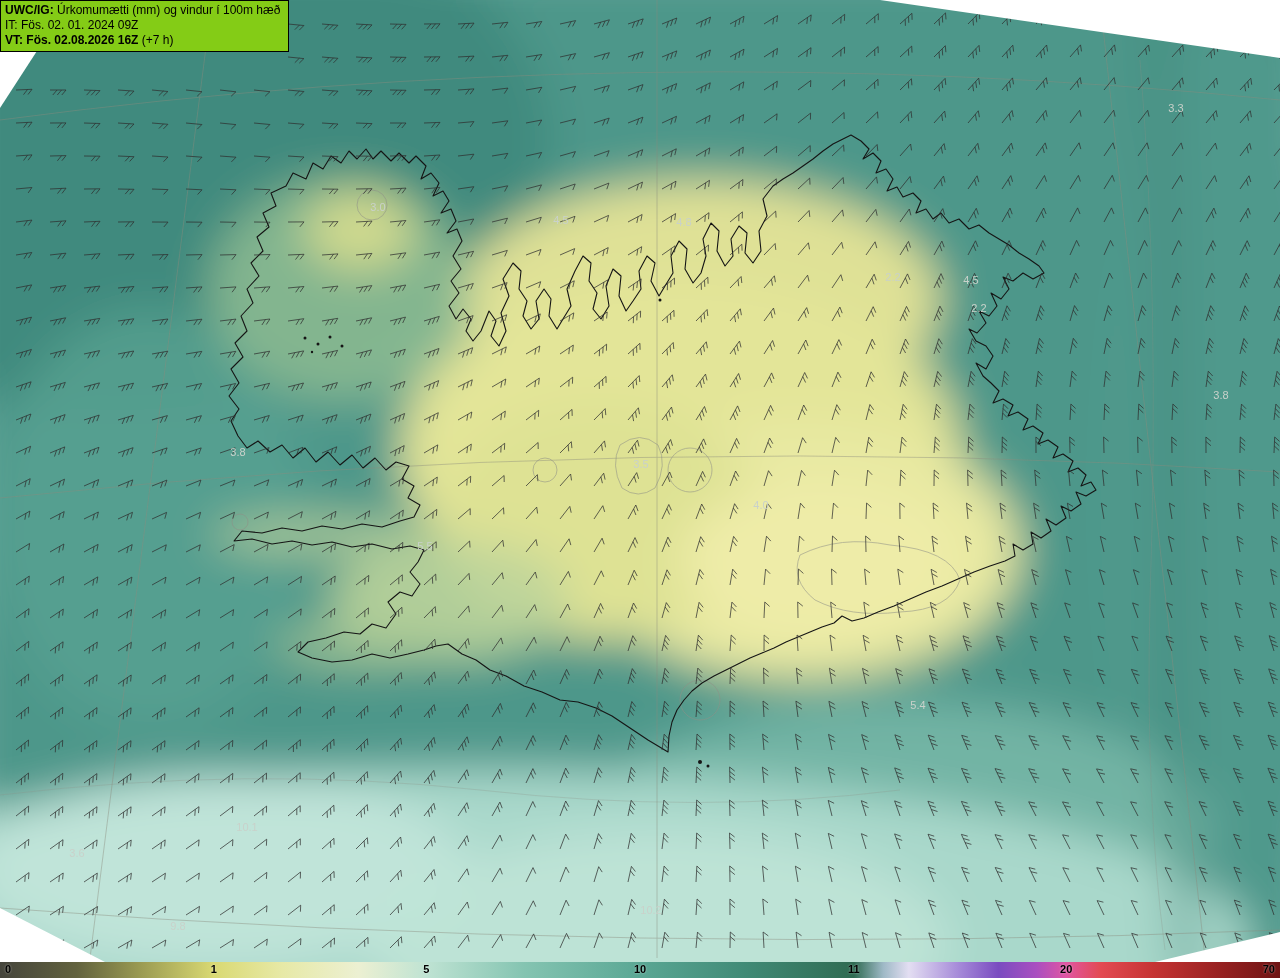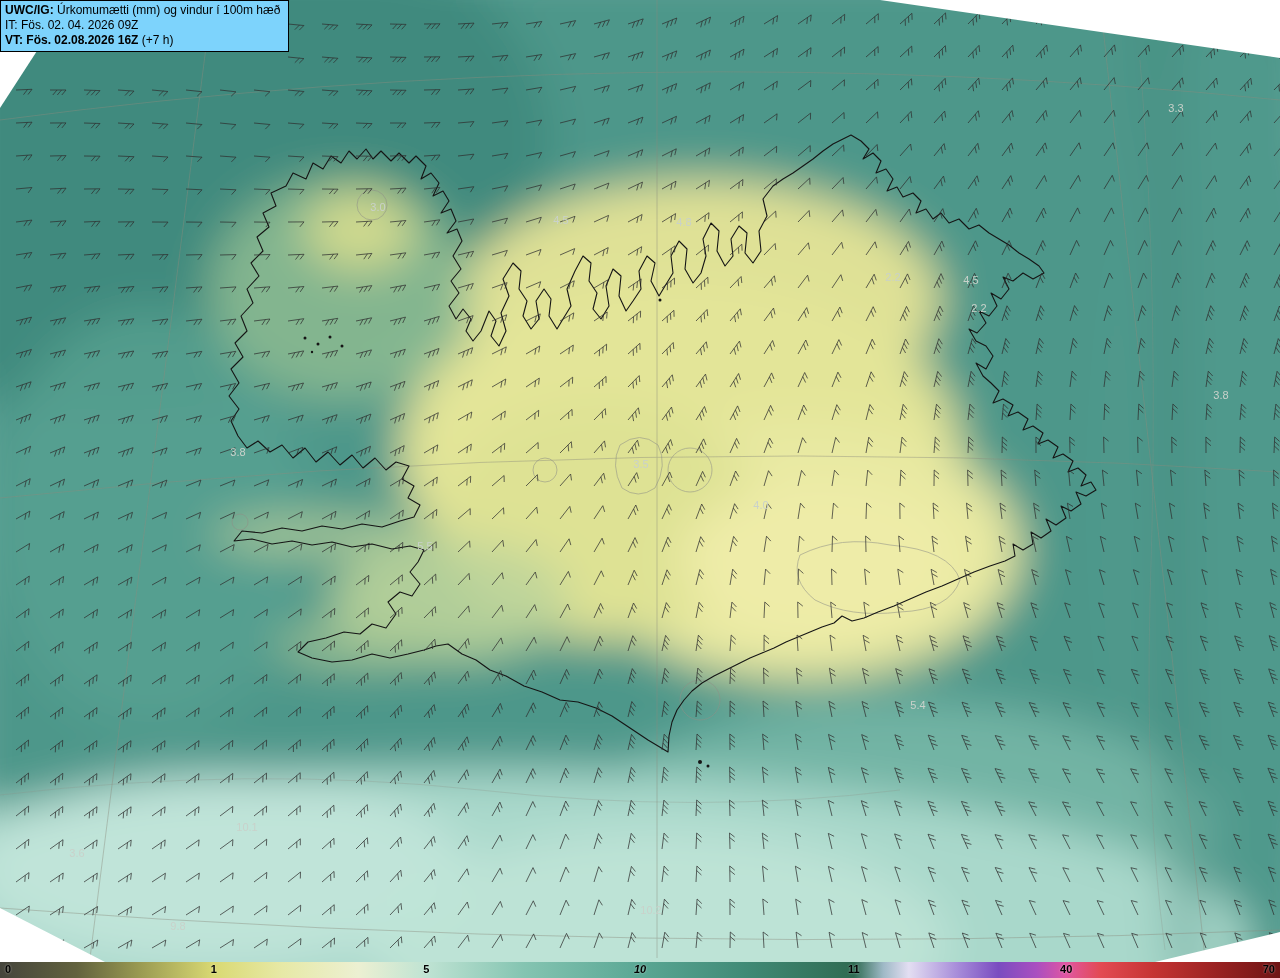--- a/index.html
+++ b/index.html
@@ -1,19 +1,19 @@
 <!DOCTYPE html>
 <html><head>
 <meta charset="utf-8">
 <style>
   html,body{margin:0;padding:0;background:#ffffff;}
   .screen{position:relative;width:1280px;height:978px;overflow:hidden;background:#ffffff;
           font-family:"Liberation Sans", sans-serif;}
   .map-svg{position:absolute;left:0;top:0;}
-  .title-box{position:absolute;left:0;top:0;z-index:6;background:#7dd3fc;border:1px solid #000;
+  .title-box{position:absolute;left:0;top:0;z-index:6;background:#84cc16;border:1px solid #000;
              padding:2px 8px 3px 4px;font-size:12px;line-height:1.25;color:#000;min-width:255px;}
   .title-box .b{font-weight:bold;}
   .colorbar{position:absolute;left:0;bottom:0;width:1280px;height:16px;z-index:5;}
   .colorbar-grad{position:absolute;inset:0;}
   .cb-tick{position:absolute;top:1px;font-size:11px;color:#000;font-weight:bold;
            text-shadow:0 0 2px rgba(255,255,255,.55);}
   .val-label{font-size:11px;font-family:"Liberation Sans",sans-serif;text-anchor:middle;}
 </style>
 </head>
 <body>
@@ -111,32 +111,32 @@
       <path d="M 880 0 L 1280 0 L 1280 58 Z"></path>
       <path d="M 0 908 L 105 962 L 0 962 Z"></path>
       <path d="M 1280 932 L 1280 962 L 1155 962 Z"></path>
     </g>
   </svg>
 
   <div class="title-box">
     <div>
       <span class="b">UWC/IG:</span><span> Úrkomumætti (mm) og vindur í 100m hæð</span>
     </div>
-    <div>IT: Fös. 02. 04. 2026 09Z</div>
+    <div>IT: Fös. 02. 01. 2024 09Z</div>
     <div>
       <span class="b">VT: Fös. 02.08.2026 16Z</span><span> (+7 h)</span>
     </div>
   </div>
 
   <div class="colorbar">
     <div class="colorbar-grad" id="colorbar-gradient" style="background: linear-gradient(90deg, rgb(69, 69, 60) 0%, rgb(98, 98, 62) 6%, rgb(155, 155, 82) 11%, rgb(217, 217, 115) 16.7%, rgb(231, 233, 166) 22%, rgb(236, 240, 210) 28%, rgb(191, 227, 211) 33.3%, rgb(132, 196, 177) 41%, rgb(90, 167, 148) 50%, rgb(65, 139, 119) 58%, rgb(47, 107, 82) 66.7%, rgb(158, 185, 198) 69%, rgb(227, 222, 242) 71%, rgb(164, 136, 216) 75%, rgb(122, 76, 192) 78%, rgb(170, 79, 192) 81%, rgb(224, 86, 162) 83.3%, rgb(227, 74, 82) 86%, rgb(198, 52, 52) 90%, rgb(154, 34, 34) 95%, rgb(110, 20, 20) 100%);"></div>
     <div id="colorbar-ticks">
         <span class="cb-tick" style="left: 0.4%;">0</span>
         <span class="cb-tick" style="left: 16.7%; transform: translateX(-50%);">1</span>
         <span class="cb-tick" style="left: 33.3%; transform: translateX(-50%);">5</span>
-        <span class="cb-tick" style="left: 50%; transform: translateX(-50%); font-style: italic;">10</span>
+        <span class="cb-tick" style="left: 50%; transform: translateX(-50%);">10</span>
         <span class="cb-tick" style="left: 66.7%; transform: translateX(-50%);">11</span>
-        <span class="cb-tick" style="left: 83.3%; transform: translateX(-50%);">40</span>
+        <span class="cb-tick" style="left: 83.3%; transform: translateX(-50%);">20</span>
         <span class="cb-tick" style="left: 99.6%; transform: translateX(-100%);">70</span>
       </div>
   </div>
 
 </div>
 
 </body></html>

